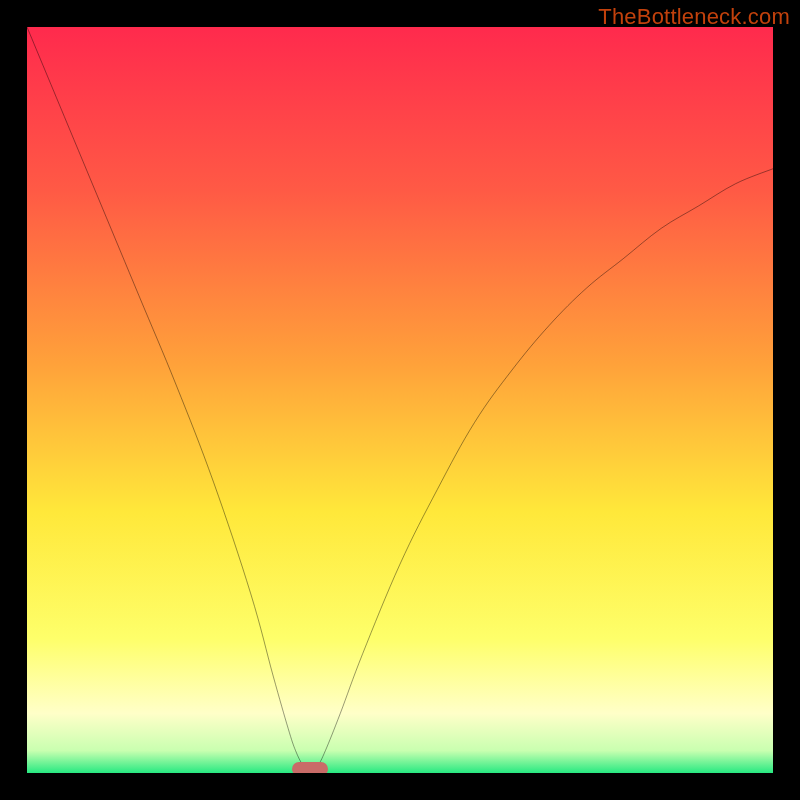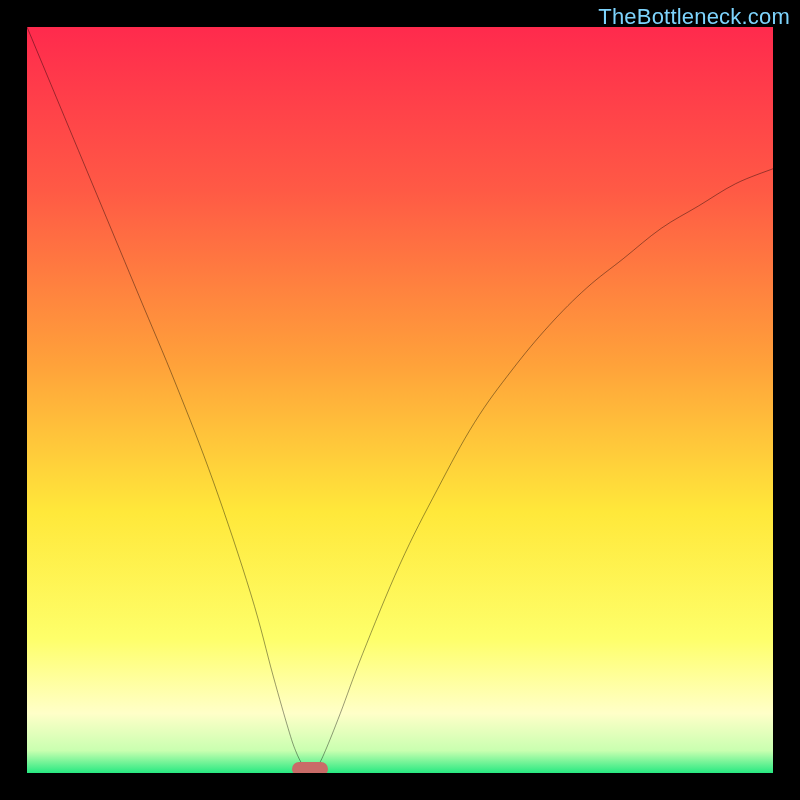--- a/index.html
+++ b/index.html
@@ -34,21 +34,21 @@
   .curve-svg {
     position: absolute;
     inset: 0;
     width: 100%;
     height: 100%;
   }
   .watermark {
     position: absolute;
     top: 4px;
     right: 10px;
-    color: #7dd3fc;
+    color: #c2410c;
     font-size: 22px;
     font-weight: 500;
     letter-spacing: 0.2px;
     user-select: none;
   }
   .marker {
     position: absolute;
     border-radius: 50%;
     background: #c96b68;
     width: 36px;

